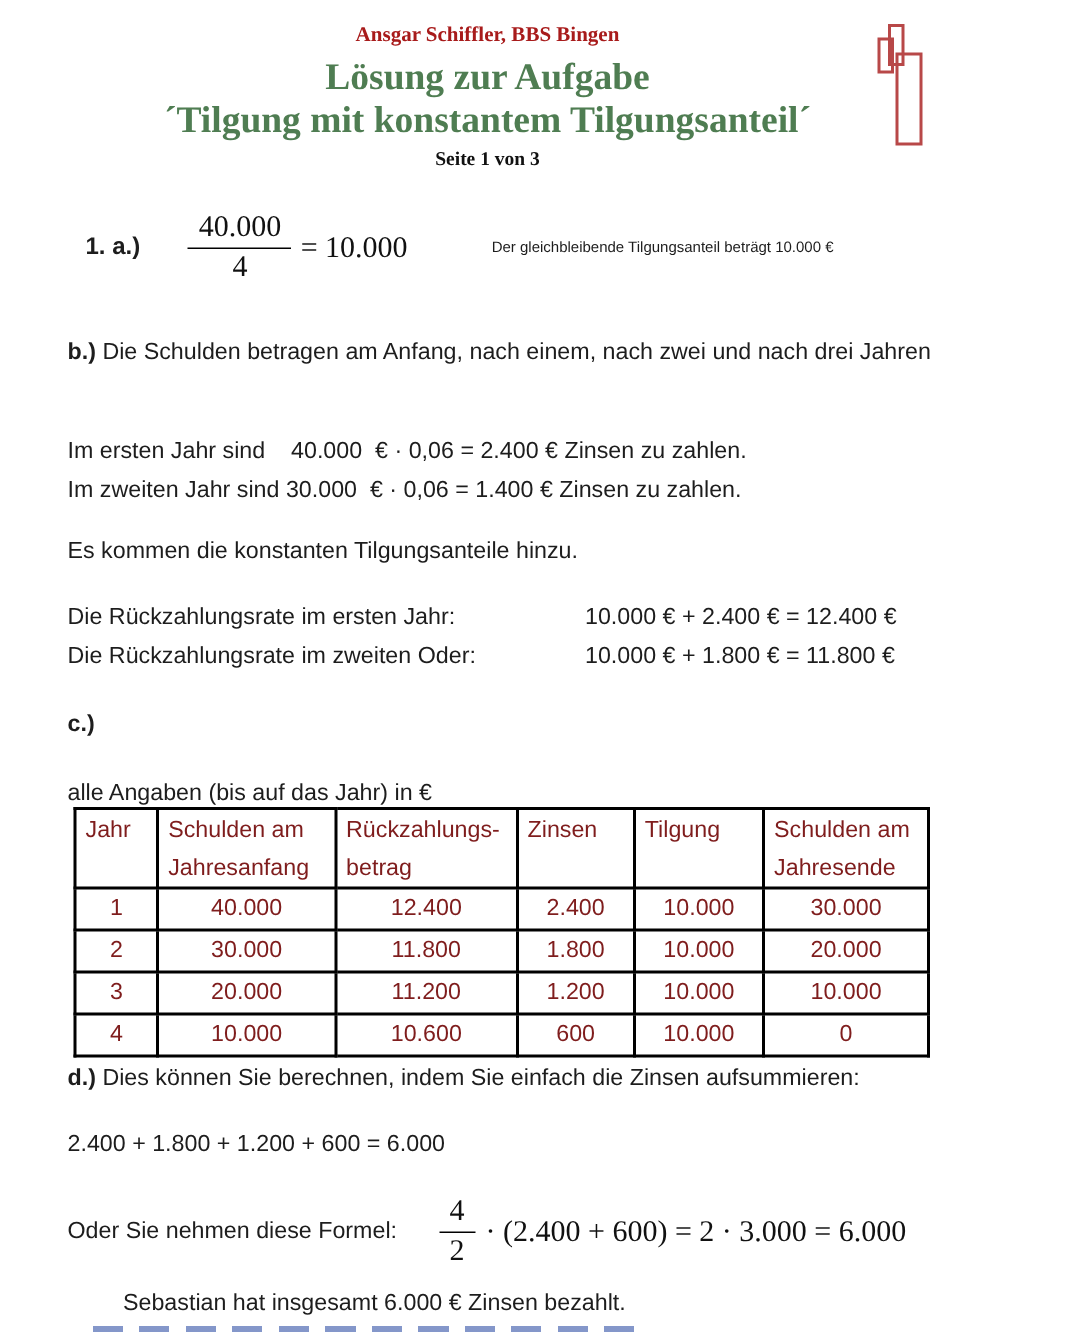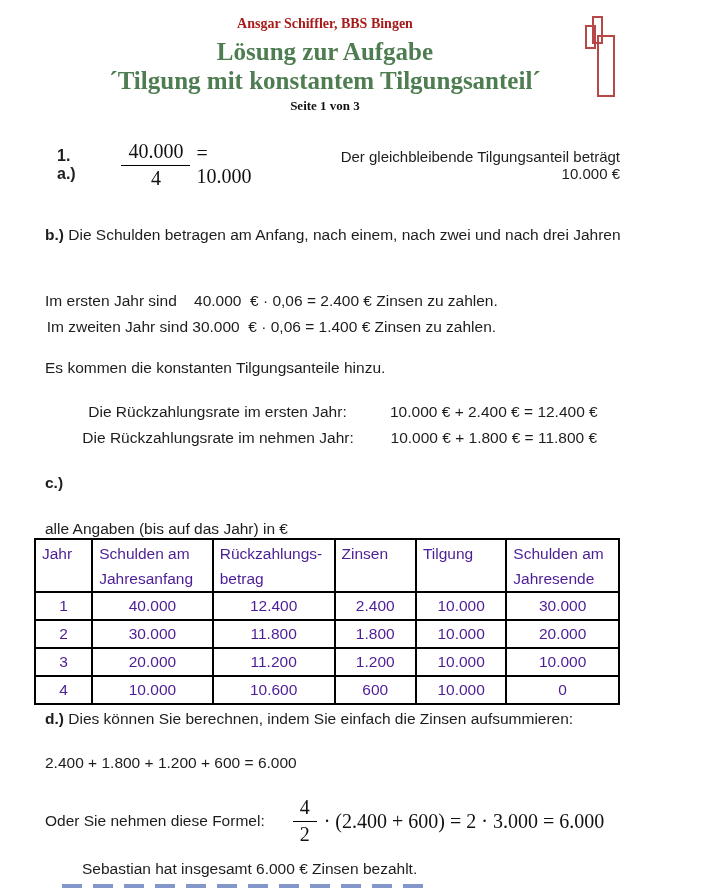--- a/index.html
+++ b/index.html
@@ -1,21 +1,21 @@
 <!DOCTYPE html>
 <html><head>
 <meta charset="utf-8">
 <style>
   html,body{margin:0;padding:0;background:#ffffff;}
   .page{
     position:relative;width:620px;height:891px;background:#ffffff;
     font-family:"Liberation Sans",sans-serif;color:#1d1d1d;overflow:hidden;
   }
   .abs{position:absolute;}
-  .nowrap{white-space:pre;text-align:center;}
+  .nowrap{white-space:pre;}
   b,.bold{font-weight:bold;}
 
   
   .hdr{top:16px;left:0;width:650px;text-align:center;font-family:"Liberation Serif",serif;font-weight:bold;}
   .hdr-author{font-size:14px;color:#a81b1b;margin-bottom:5px;}
   .hdr-title{font-size:25px;line-height:29px;color:#4f7d52;}
   .hdr-sub{font-size:25px;line-height:29px;color:#4f7d52;}
   .hdr-page{font-size:13px;color:#111;margin-top:3px;}
 
   
@@ -25,33 +25,33 @@
   .txt{font-size:15.5px;line-height:26px;}
   .math{font-family:"Liberation Serif",serif;font-size:20px;color:#111;}
   .frac{display:inline-block;text-align:center;vertical-align:middle;}
   .frac .num{display:block;padding:0 7px 2px 7px;}
   .frac .den{display:block;border-top:1.6px solid #000;padding-top:1px;}
 
   .sec-a{top:140px;left:57px;display:flex;align-items:center;}
   .sec-a .lbl{font-size:16px;}
   .sec-a .frac{margin-left:32px;}
   .sec-a .res{margin-left:6px;}
-  .sec-a .desc{margin-left:56px;font-size:15px;text-align:right;}
+  .sec-a .desc{margin-left:56px;font-size:10px;}
 
   .sec-b1{top:222px;left:45px;}
   .sec-b2{top:288px;left:45px;}
   .sec-b3{top:355px;left:45px;}
   .sec-b4{top:399px;left:45px;}
   .rate-label{display:inline-block;width:345px;}
 
   .sec-c{top:470px;left:45px;}
   .tbl-caption{top:516px;left:45px;}
 
   
-  .t{top:538px;left:34px;border-collapse:collapse;table-layout:fixed;font-size:15.5px;color:#4c1d95;padding-left:11px;}
+  .t{top:538px;left:49px;border-collapse:collapse;table-layout:fixed;font-size:15.5px;color:#7f1d1d;padding-left:11px;}
   .t th,.t td{border:2px solid #000;padding:0 6px;}
   .t th{font-weight:normal;text-align:left;vertical-align:top;height:48px;line-height:25px;padding-top:1px;}
   .t td{text-align:center;height:26px;line-height:26px;}
   .t .hl{display:block;}
 
   .sec-d{top:706px;left:45px;}
   .sum-formula{top:750px;left:45px;}
   .sec-formula{top:790px;left:45px;display:flex;align-items:center;height:62px;}
   .sec-formula .frac{margin-left:28px;}
   .sec-formula .rest{margin-left:7px;}
@@ -108,21 +108,21 @@
 
   <div class="abs sec-b2 txt">
     <div class="nowrap">Im ersten Jahr sind    40.000  € · 0,06 = 2.400 € Zinsen zu zahlen.</div>
     <div class="nowrap">Im zweiten Jahr sind 30.000  € · 0,06 = 1.400 € Zinsen zu zahlen.</div>
   </div>
 
   <div class="abs sec-b3 txt nowrap">Es kommen die konstanten Tilgungsanteile hinzu.</div>
 
   <div class="abs sec-b4 txt">
     <div class="nowrap"><span class="rate-label">Die Rückzahlungsrate im ersten Jahr:</span><span>10.000 € + 2.400 € = 12.400 €</span></div>
-    <div class="nowrap"><span class="rate-label">Die Rückzahlungsrate im nehmen Jahr:</span><span>10.000 € + 1.800 € = 11.800 €</span></div>
+    <div class="nowrap"><span class="rate-label">Die Rückzahlungsrate im zweiten Oder:</span><span>10.000 € + 1.800 € = 11.800 €</span></div>
   </div>
 
   <div class="abs sec-c txt bold">c.)</div>
   <div class="abs tbl-caption txt nowrap">alle Angaben (bis auf das Jahr) in €</div>
 
   <table class="abs t">
     <colgroup>
       <col style="width:70px">
         <col style="width:133px">
         <col style="width:127px">

